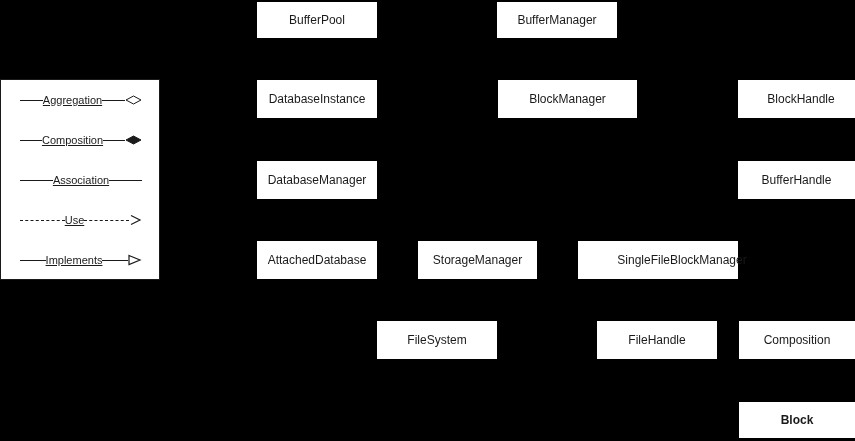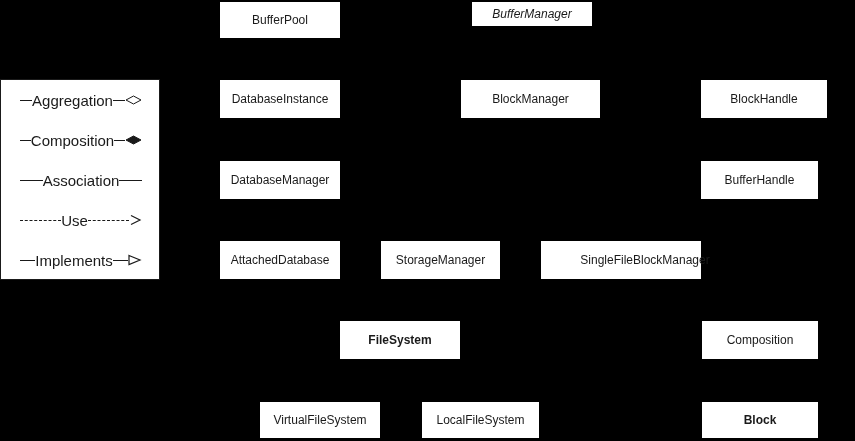--- a/index.html
+++ b/index.html
@@ -19,20 +19,21 @@
     position: absolute;
     background: #ffffff;
     color: #1a1a1a;
     display: flex;
     align-items: center;
     justify-content: center;
     font-size: 12px;
     line-height: 1;
     white-space: nowrap;
     box-sizing: border-box;
+    margin-left: 37px;
   }
   .legend {
     position: absolute;
     left: 0;
     top: 79px;
     width: 160px;
     height: 201px;
     background: #ffffff;
     border: 1px solid #1a1a1a;
     box-sizing: border-box;
@@ -48,24 +49,25 @@
   .lline {
     flex: 1 1 auto;
     height: 0;
     border-top: 1px solid #1a1a1a;
   }
   .lline.dashed {
     border-top-style: dashed;
   }
   .llabel {
     flex: 0 0 auto;
-    font-size: 15px;
+    font-size: 11px;
     color: #1a1a1a;
     line-height: 1;
     white-space: nowrap;
+    text-decoration: underline;
   }
   .lmarker {
     flex: 0 0 auto;
     display: block;
   }
 </style>
 </head>
 <body>
 
 <div class="stage">
@@ -110,33 +112,32 @@
       <span class="llabel">Implements</span>
       <div class="lline"></div>
       <svg class="lmarker" width="14" height="12" viewBox="0 0 14 12">
         <path d="M1 1.5 L12 6 L1 10.5 Z" fill="#ffffff" stroke="#1a1a1a" stroke-width="1.2"></path>
       </svg>
     </div>
 
   </div>
 
   <div class="node" style="left:220px; top:2px;   width:120px; height:36px;">BufferPool</div>
-  <div class="node" style="left:472px; top:2px;   width:120px; height:24px;font-style:italic;">BufferManager</div>
+  <div class="node" style="left:460px; top:2px;   width:120px; height:36px;">BufferManager</div>
 
   <div class="node" style="left:220px; top:80px;  width:120px; height:38px;">DatabaseInstance</div>
   <div class="node" style="left:461px; top:80px;  width:139px; height:38px;">BlockManager</div>
   <div class="node" style="left:701px; top:80px;  width:126px; height:38px;">BlockHandle</div>
 
   <div class="node" style="left:220px; top:161px; width:120px; height:38px;">DatabaseManager</div>
   <div class="node" style="left:701px; top:161px; width:117px; height:38px;text-align:right;">BufferHandle</div>
 
   <div class="node" style="left:220px; top:241px; width:120px; height:38px;">AttachedDatabase</div>
   <div class="node" style="left:381px; top:241px; width:119px; height:38px;">StorageManager</div>
   <div class="node" style="left:541px; top:241px; width:160px; height:38px;padding-left:48px;">SingleFileBlockManager</div>
 
-  <div class="node" style="left:340px; top:321px; width:120px; height:38px;font-weight:bold;">FileSystem</div>
+  <div class="node" style="left:340px; top:321px; width:120px; height:38px;">FileSystem</div>
+  <div class="node" style="left:560px; top:321px; width:120px; height:38px;">FileHandle</div>
   <div class="node" style="left:702px; top:321px; width:116px; height:38px;">Composition</div>
 
-  <div class="node" style="left:260px; top:402px; width:120px; height:36px;">VirtualFileSystem</div>
-  <div class="node" style="left:422px; top:402px; width:117px; height:36px;">LocalFileSystem</div>
   <div class="node" style="left:702px; top:402px; width:116px; height:36px;font-weight:bold;">Block</div>
 
 </div>
 
 </body></html>

